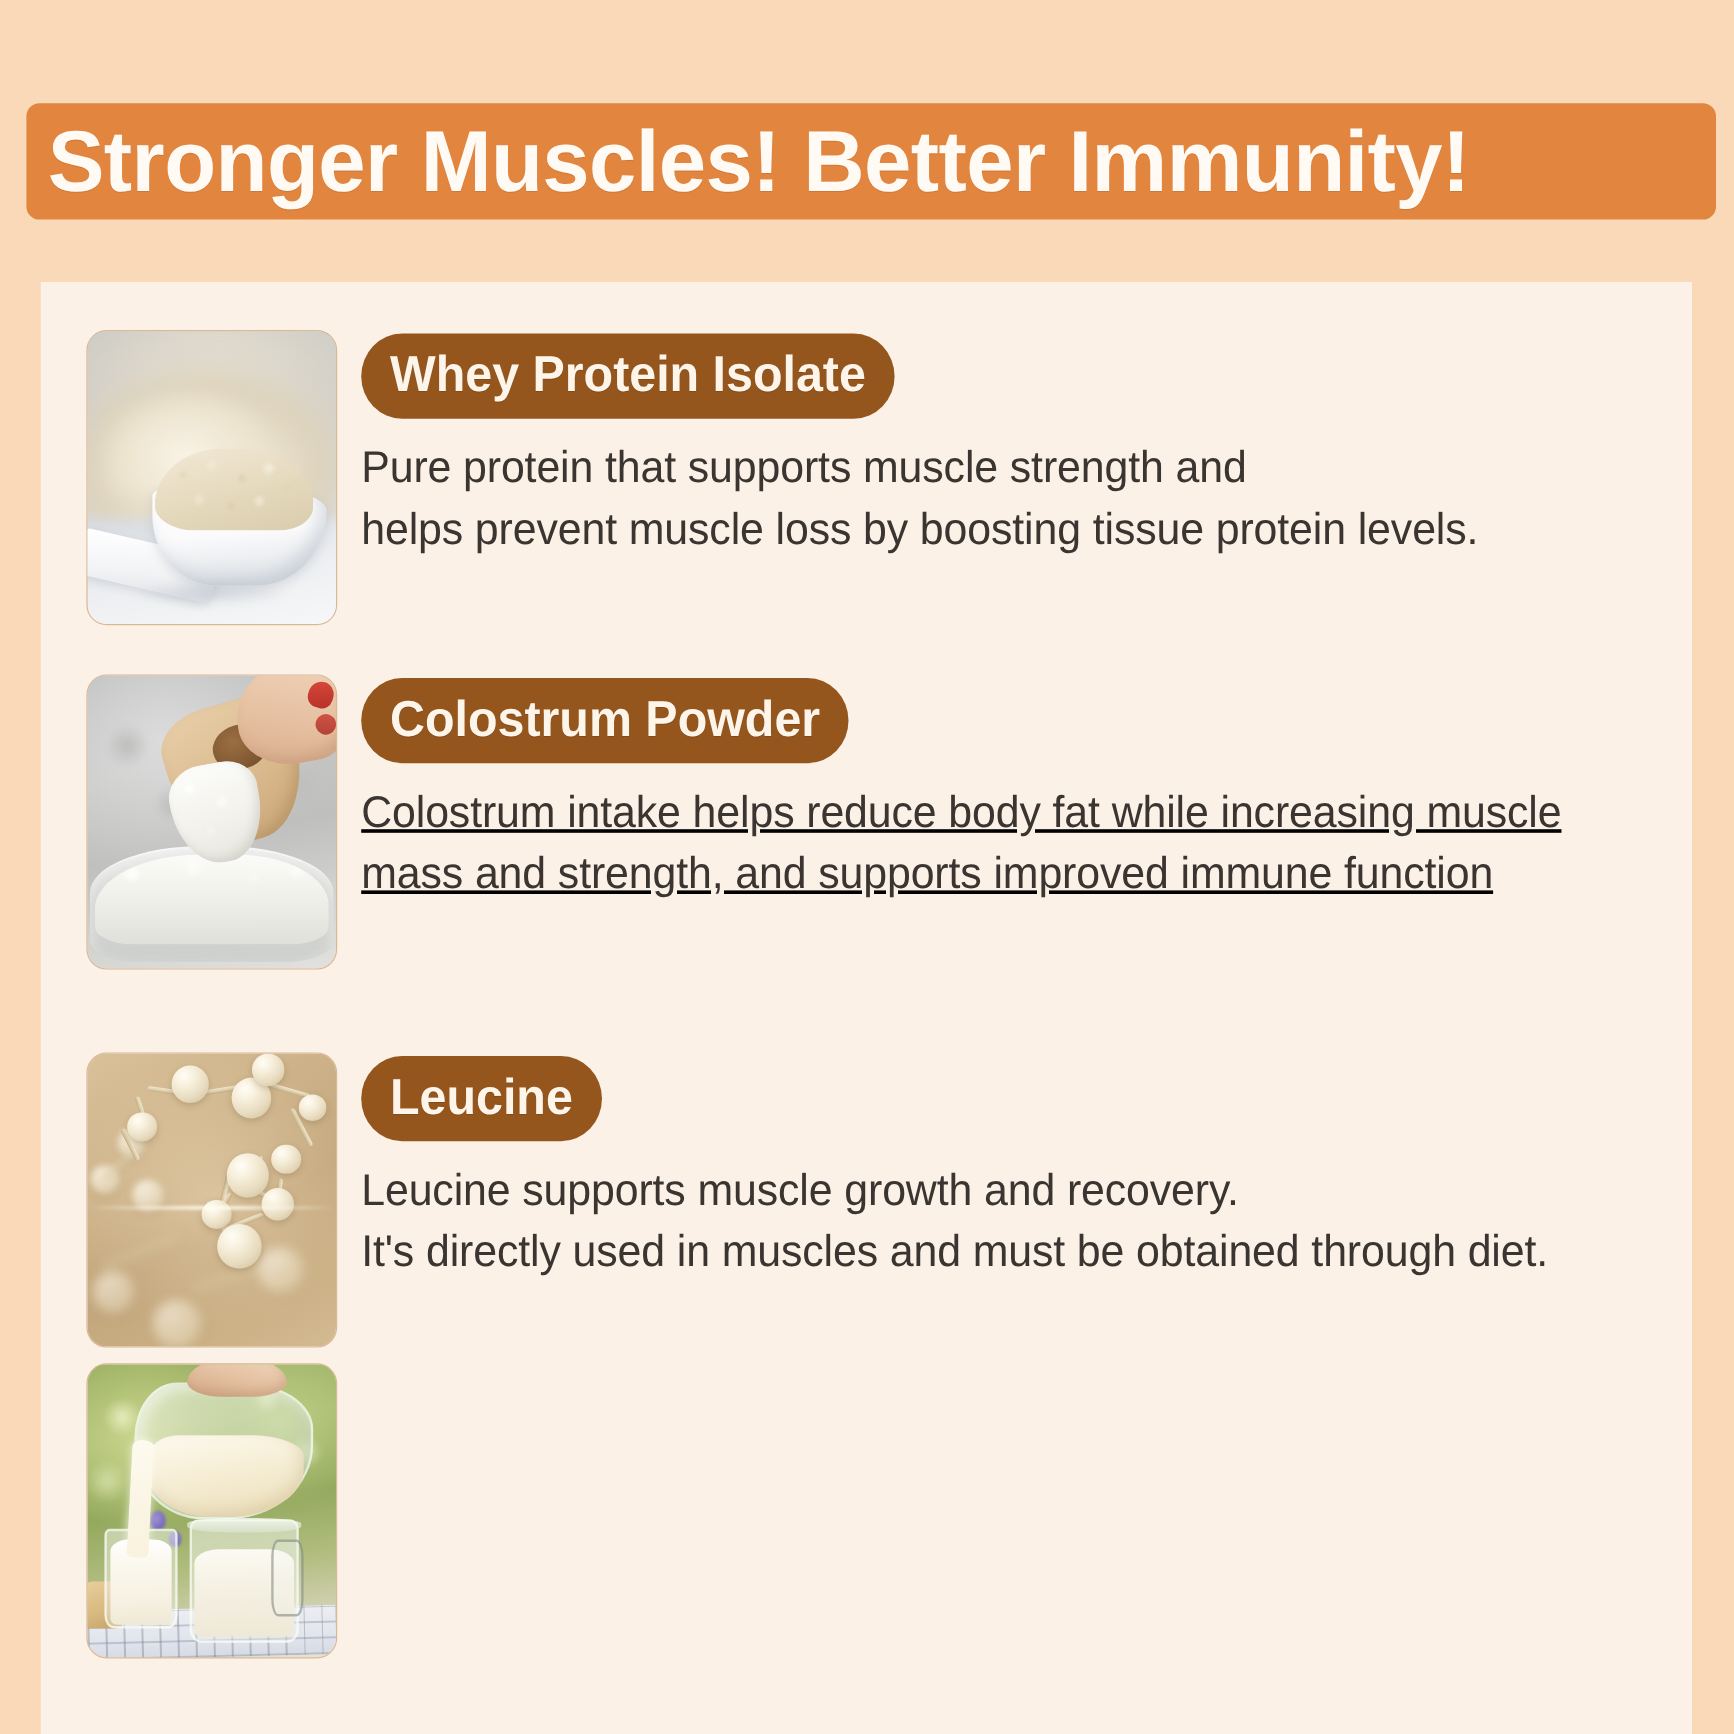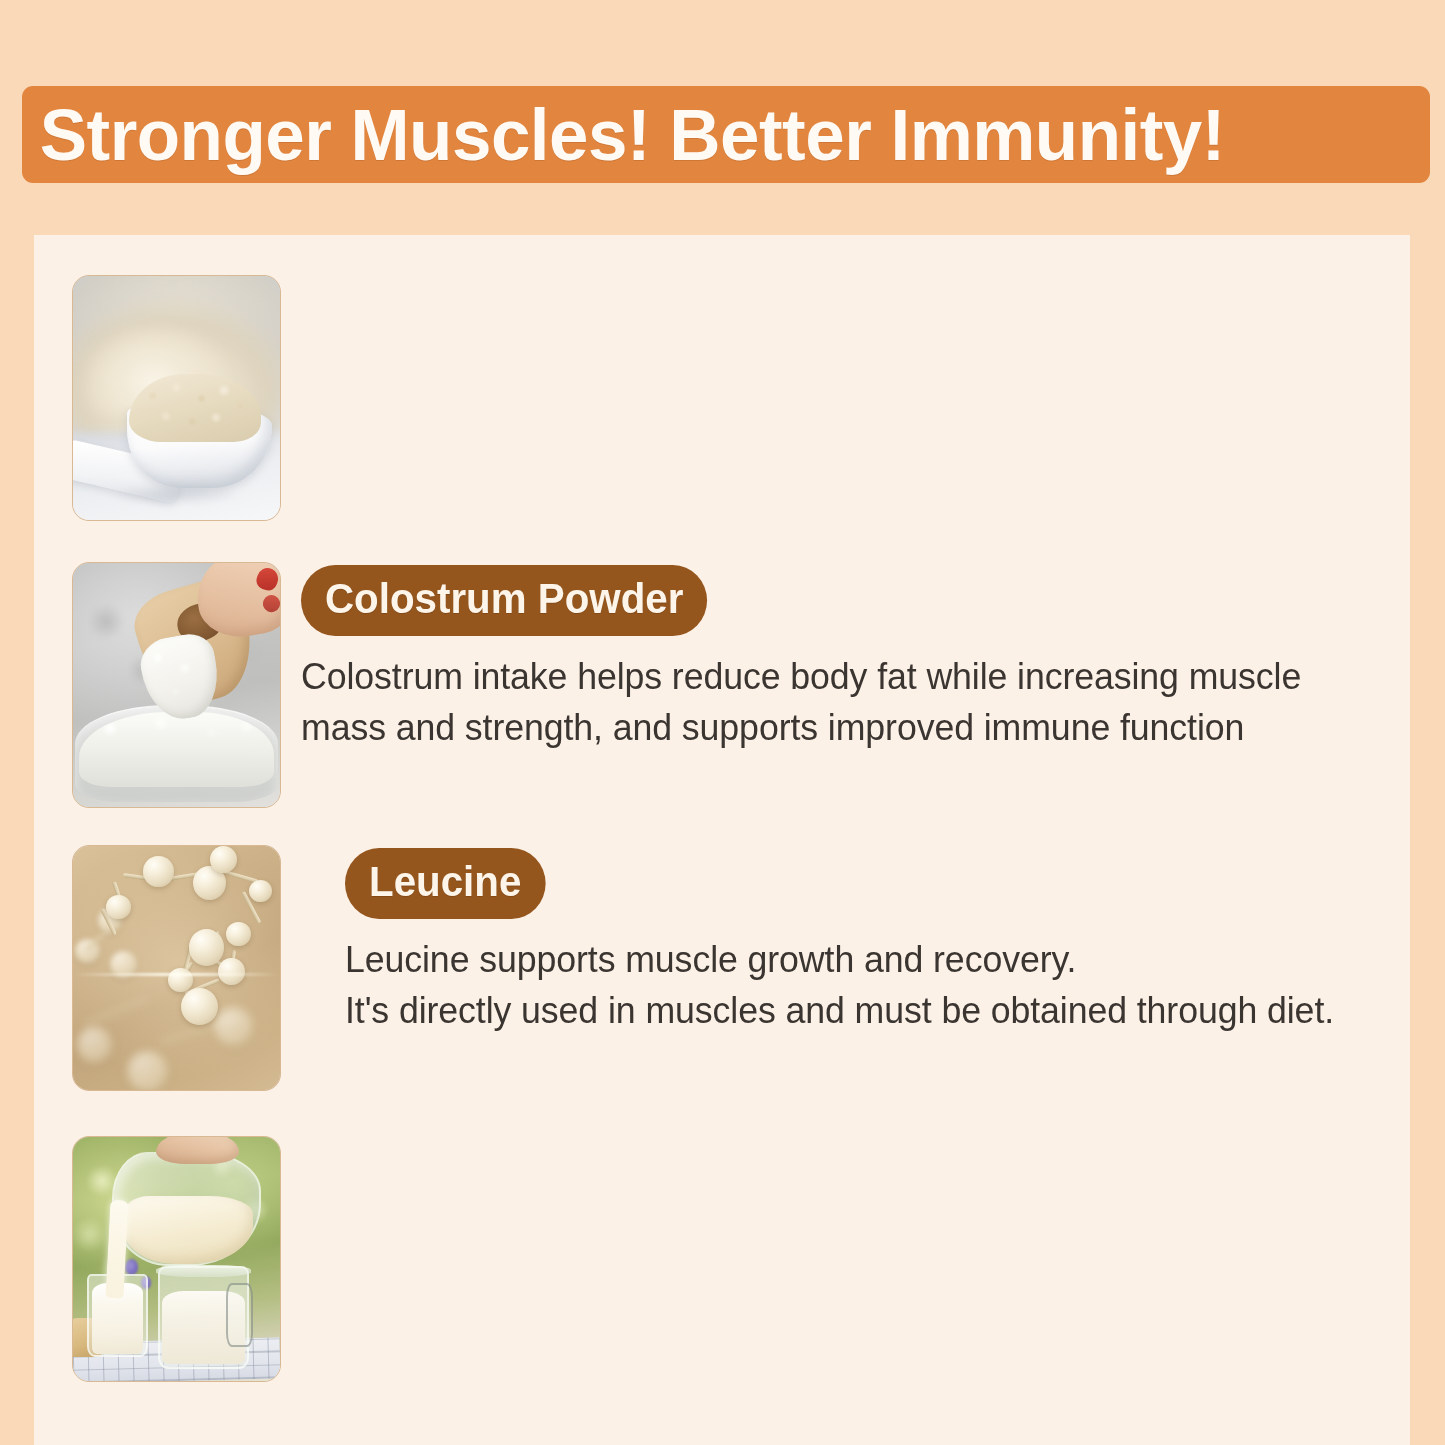--- a/index.html
+++ b/index.html
@@ -54,22 +54,22 @@
 
   
   .row {
     position: absolute;
     left: 0;
     width: 100%;
     display: flex;
     align-items: flex-start;
   }
   .row-0 { top: 40px; }
-  .row-1 { top: 327px; }
-  .row-2 { top: 610px; gap: 44px; }
+  .row-1 { top: 327px; text-decoration: underline; }
+  .row-2 { top: 642px; }
   .row-3 { top: 901px; }
 
   
   .thumb {
     position: relative;
     width: 209px;
     height: 246px;
     margin-left: 38px;
     flex: 0 0 auto;
     border-radius: 17px;
@@ -440,20 +440,25 @@
     <div class="thumb">
       <div class="thumb-inner">
         <div class="img-whey"></div>
         <div class="whey-mound"></div>
         <div class="whey-mound2"></div>
         <div class="whey-handle"></div>
         <div class="whey-scoop-bowl"></div>
         <div class="whey-granules"></div>
         <div class="whey-shadow"></div>
       </div>
+    </div>
+    <div class="text-col">
+      <div class="pill">Whey Protein Isolate</div>
+      <div class="desc">Pure protein that supports muscle strength and
+helps prevent muscle loss by boosting tissue protein levels.</div>
     </div>
   </div>
 
   <div class="row row-1">
     <div class="thumb">
       <div class="thumb-inner">
         <div class="img-colostrum"></div>
         <div class="colo-specks"></div>
         <div class="colo-bowl"></div>
         <div class="colo-bowl-powder"></div>

